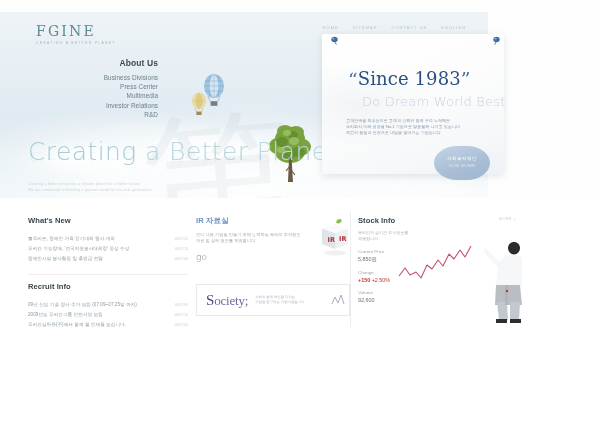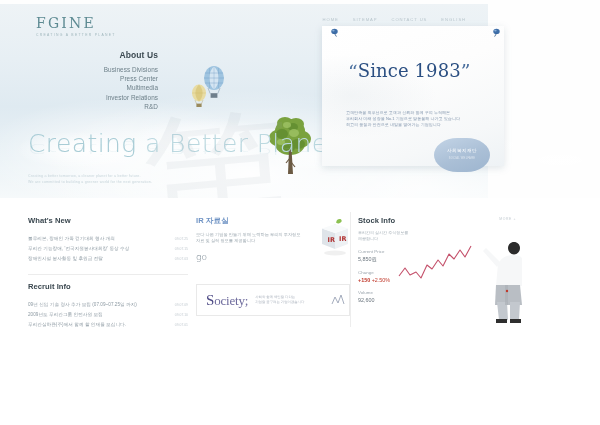--- a/index.html
+++ b/index.html
@@ -19,21 +19,21 @@
     position:absolute;left:150px;top:90px;width:420px;height:320px;
     font-family:"DejaVu Serif",serif;font-size:150px;color:rgba(160,170,180,.10);
     letter-spacing:14px;line-height:160px;pointer-events:none;user-select:none;
     transform:rotate(-5deg);white-space:nowrap;
   }
   .wm2{position:absolute;left:330px;top:250px;font-size:92px;letter-spacing:10px;
     color:rgba(150,160,172,.09);font-family:"DejaVu Serif",serif;transform:rotate(-4deg);
     pointer-events:none;user-select:none;}
   
   .hero{
-    position:absolute;left:0;top:4px;width:488px;height:198px;
+    position:absolute;left:0;top:12px;width:488px;height:198px;
     background:
       radial-gradient(ellipse 300px 120px at 250px 170px, rgba(255,255,255,.95), rgba(255,255,255,0) 70%),
       radial-gradient(ellipse 200px 80px at 120px 150px, rgba(255,255,255,.85), rgba(255,255,255,0) 70%),
       radial-gradient(ellipse 240px 90px at 420px 185px, rgba(255,255,255,.8), rgba(255,255,255,0) 70%),
       linear-gradient(180deg,#eef3f6 0%,#e7eff4 28%,#dfeaf1 52%,#eaf2f6 78%,#f7fafb 100%);
   }
   .cloudband{
     position:absolute;left:0;top:96px;width:600px;height:90px;
     background:
       radial-gradient(ellipse 90px 26px at 80px 50px,rgba(255,255,255,.95),rgba(255,255,255,0) 72%),
@@ -264,20 +264,21 @@
     <div class="pin r">
       <svg width="9" height="9" viewBox="0 0 9 9">
         <ellipse cx="4.5" cy="3.4" rx="3.2" ry="2.6" fill="#3e6ea8"></ellipse>
         <ellipse cx="3.4" cy="2.6" rx="1.2" ry=".9" fill="#88aed6"></ellipse>
         <path d="M4.4 5.6L2.6 8.6" stroke="#2d5380" stroke-width=".8"></path>
       </svg>
     </div>
     <div class="since">
       <span class="q">“</span><span>Since 1983</span><span class="q">”</span>
     </div>
+    <div class="dodream">Do Dream World Best</div>
     <div class="bannertext">
       <div>고객만족을 최우선으로 고객과 신뢰와 함께 꾸며 누적해온</div>
       <div>우리회사 미래 성장을 No.1 기업으로 발돋움해 나가고 있습니다</div>
       <div>최고의 품질과 안전으로 내일을 열어가는 기업입니다</div>
     </div>
     <div class="badge">
       <div class="badge-label">사회복지재단</div>
       <div class="badge-sub">SOCIAL WELFARE</div>
     </div>
   </div>

